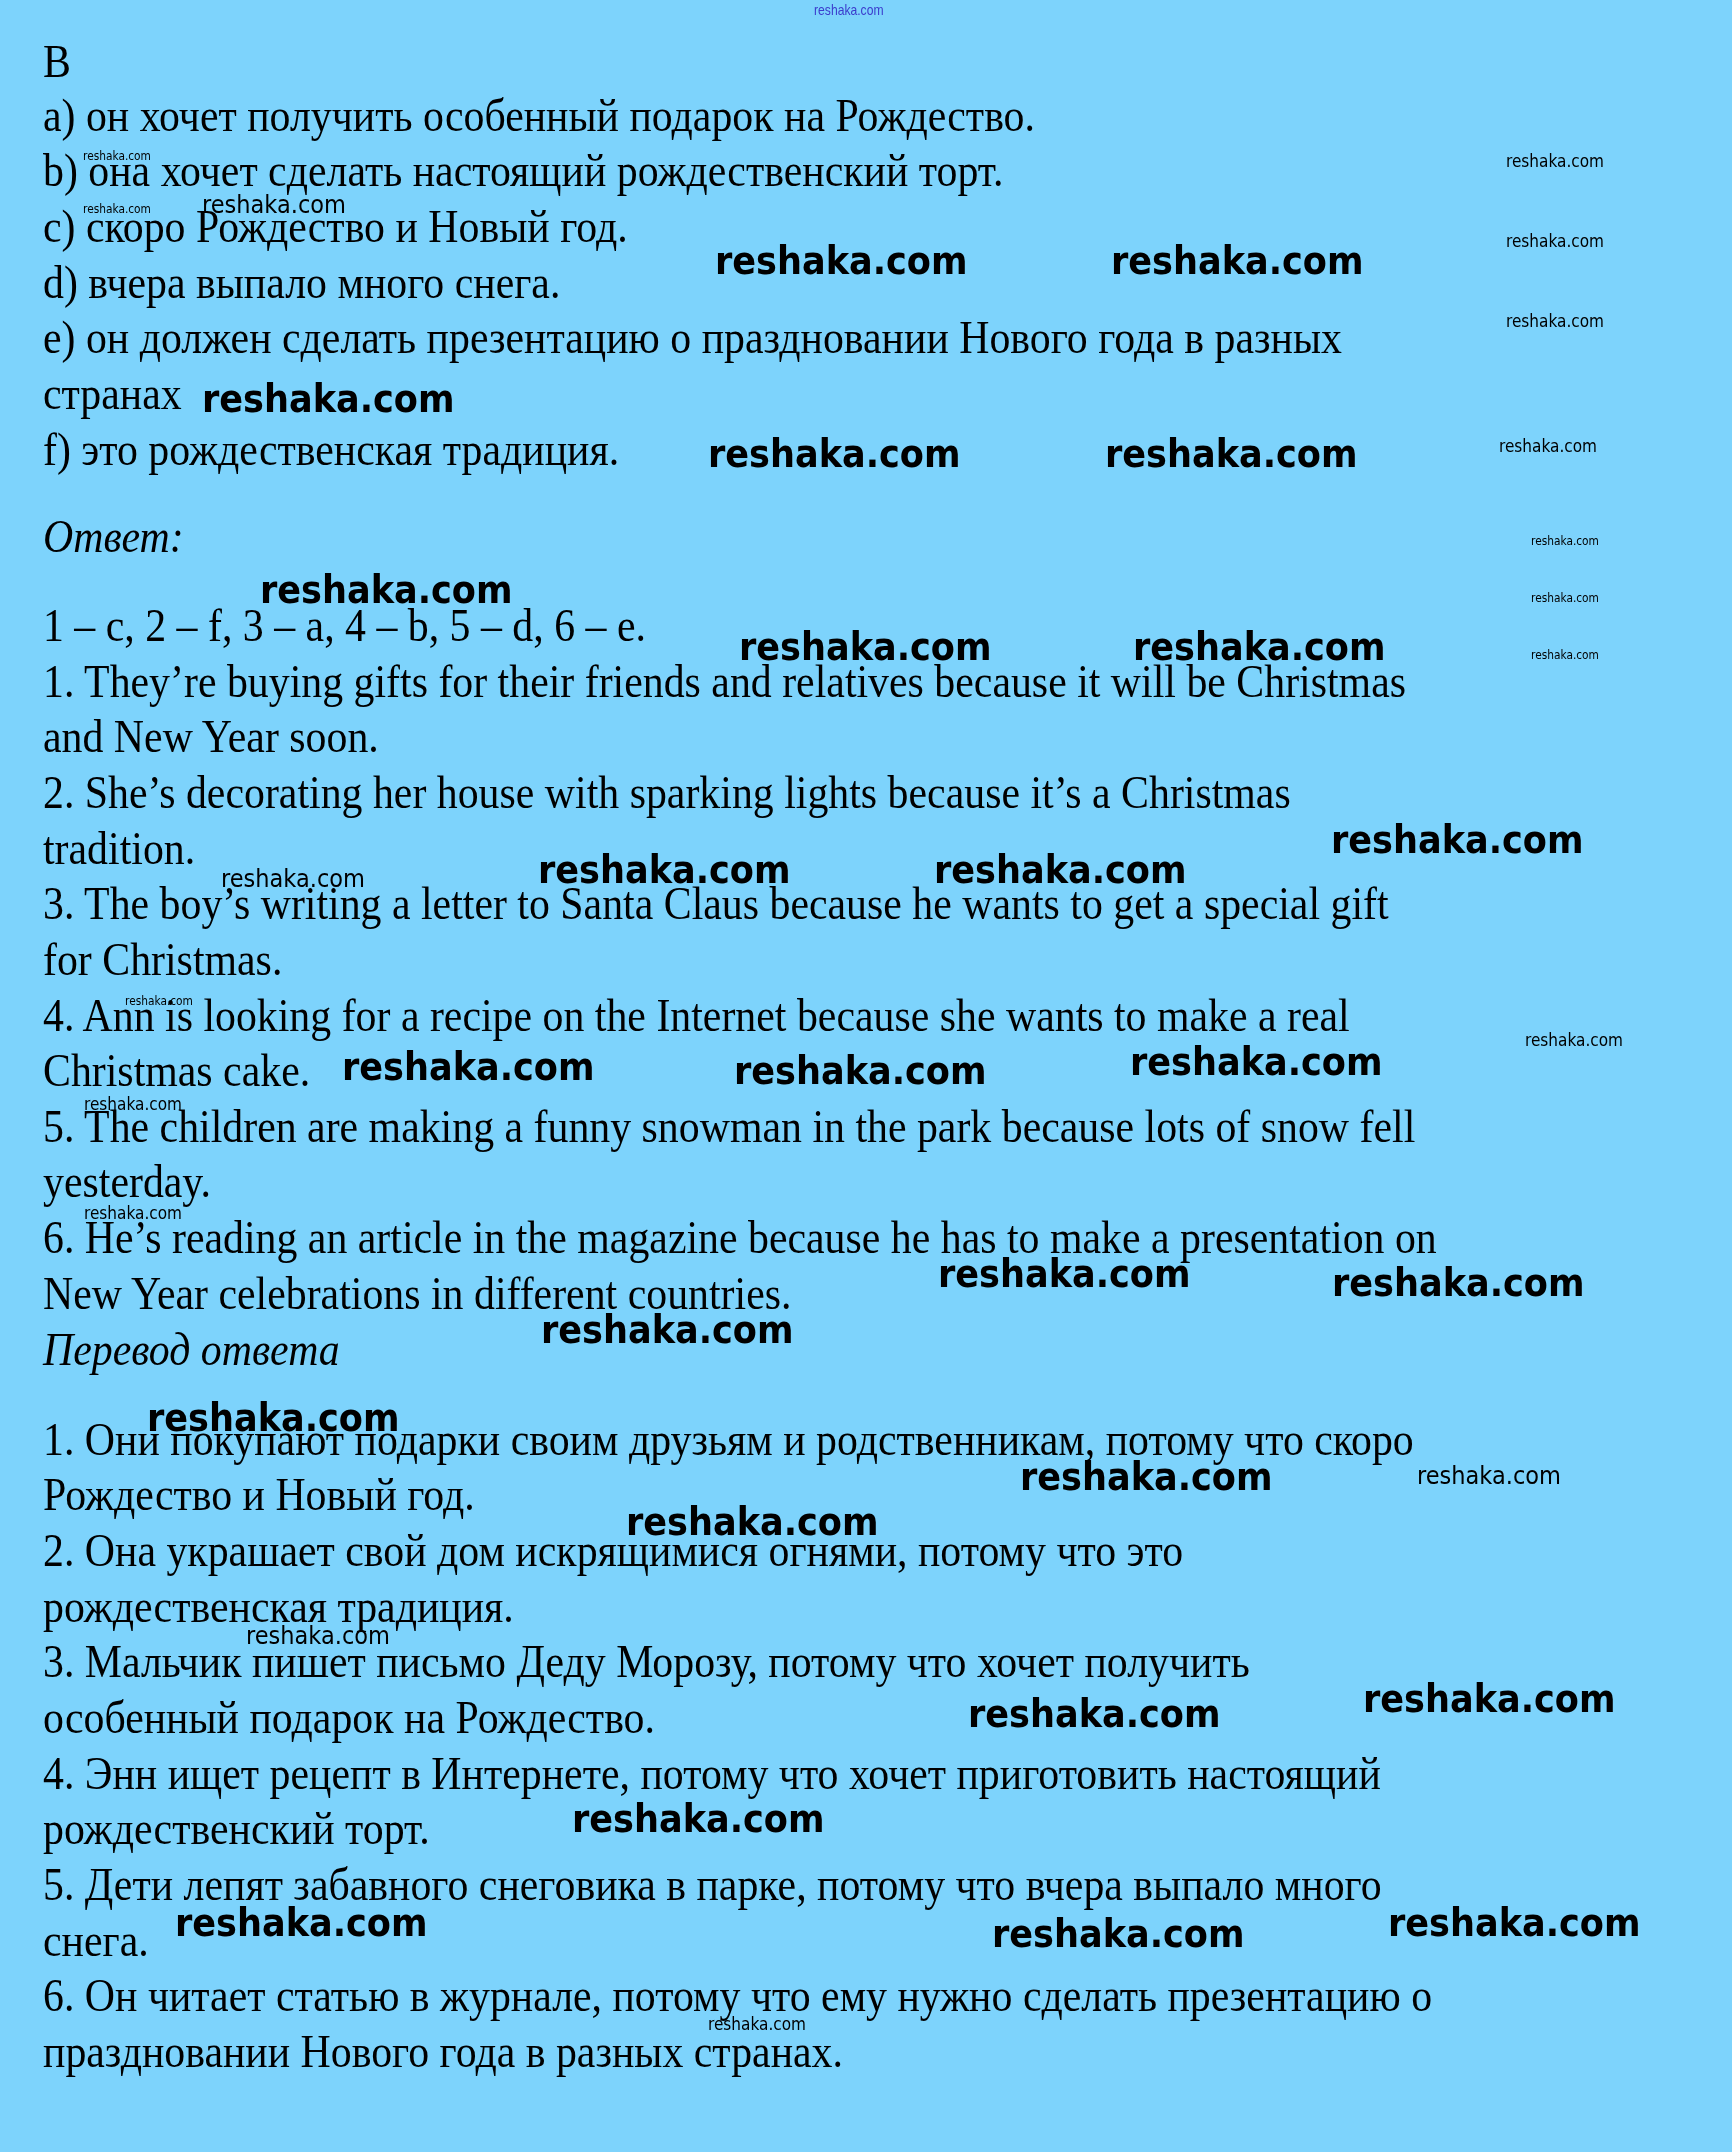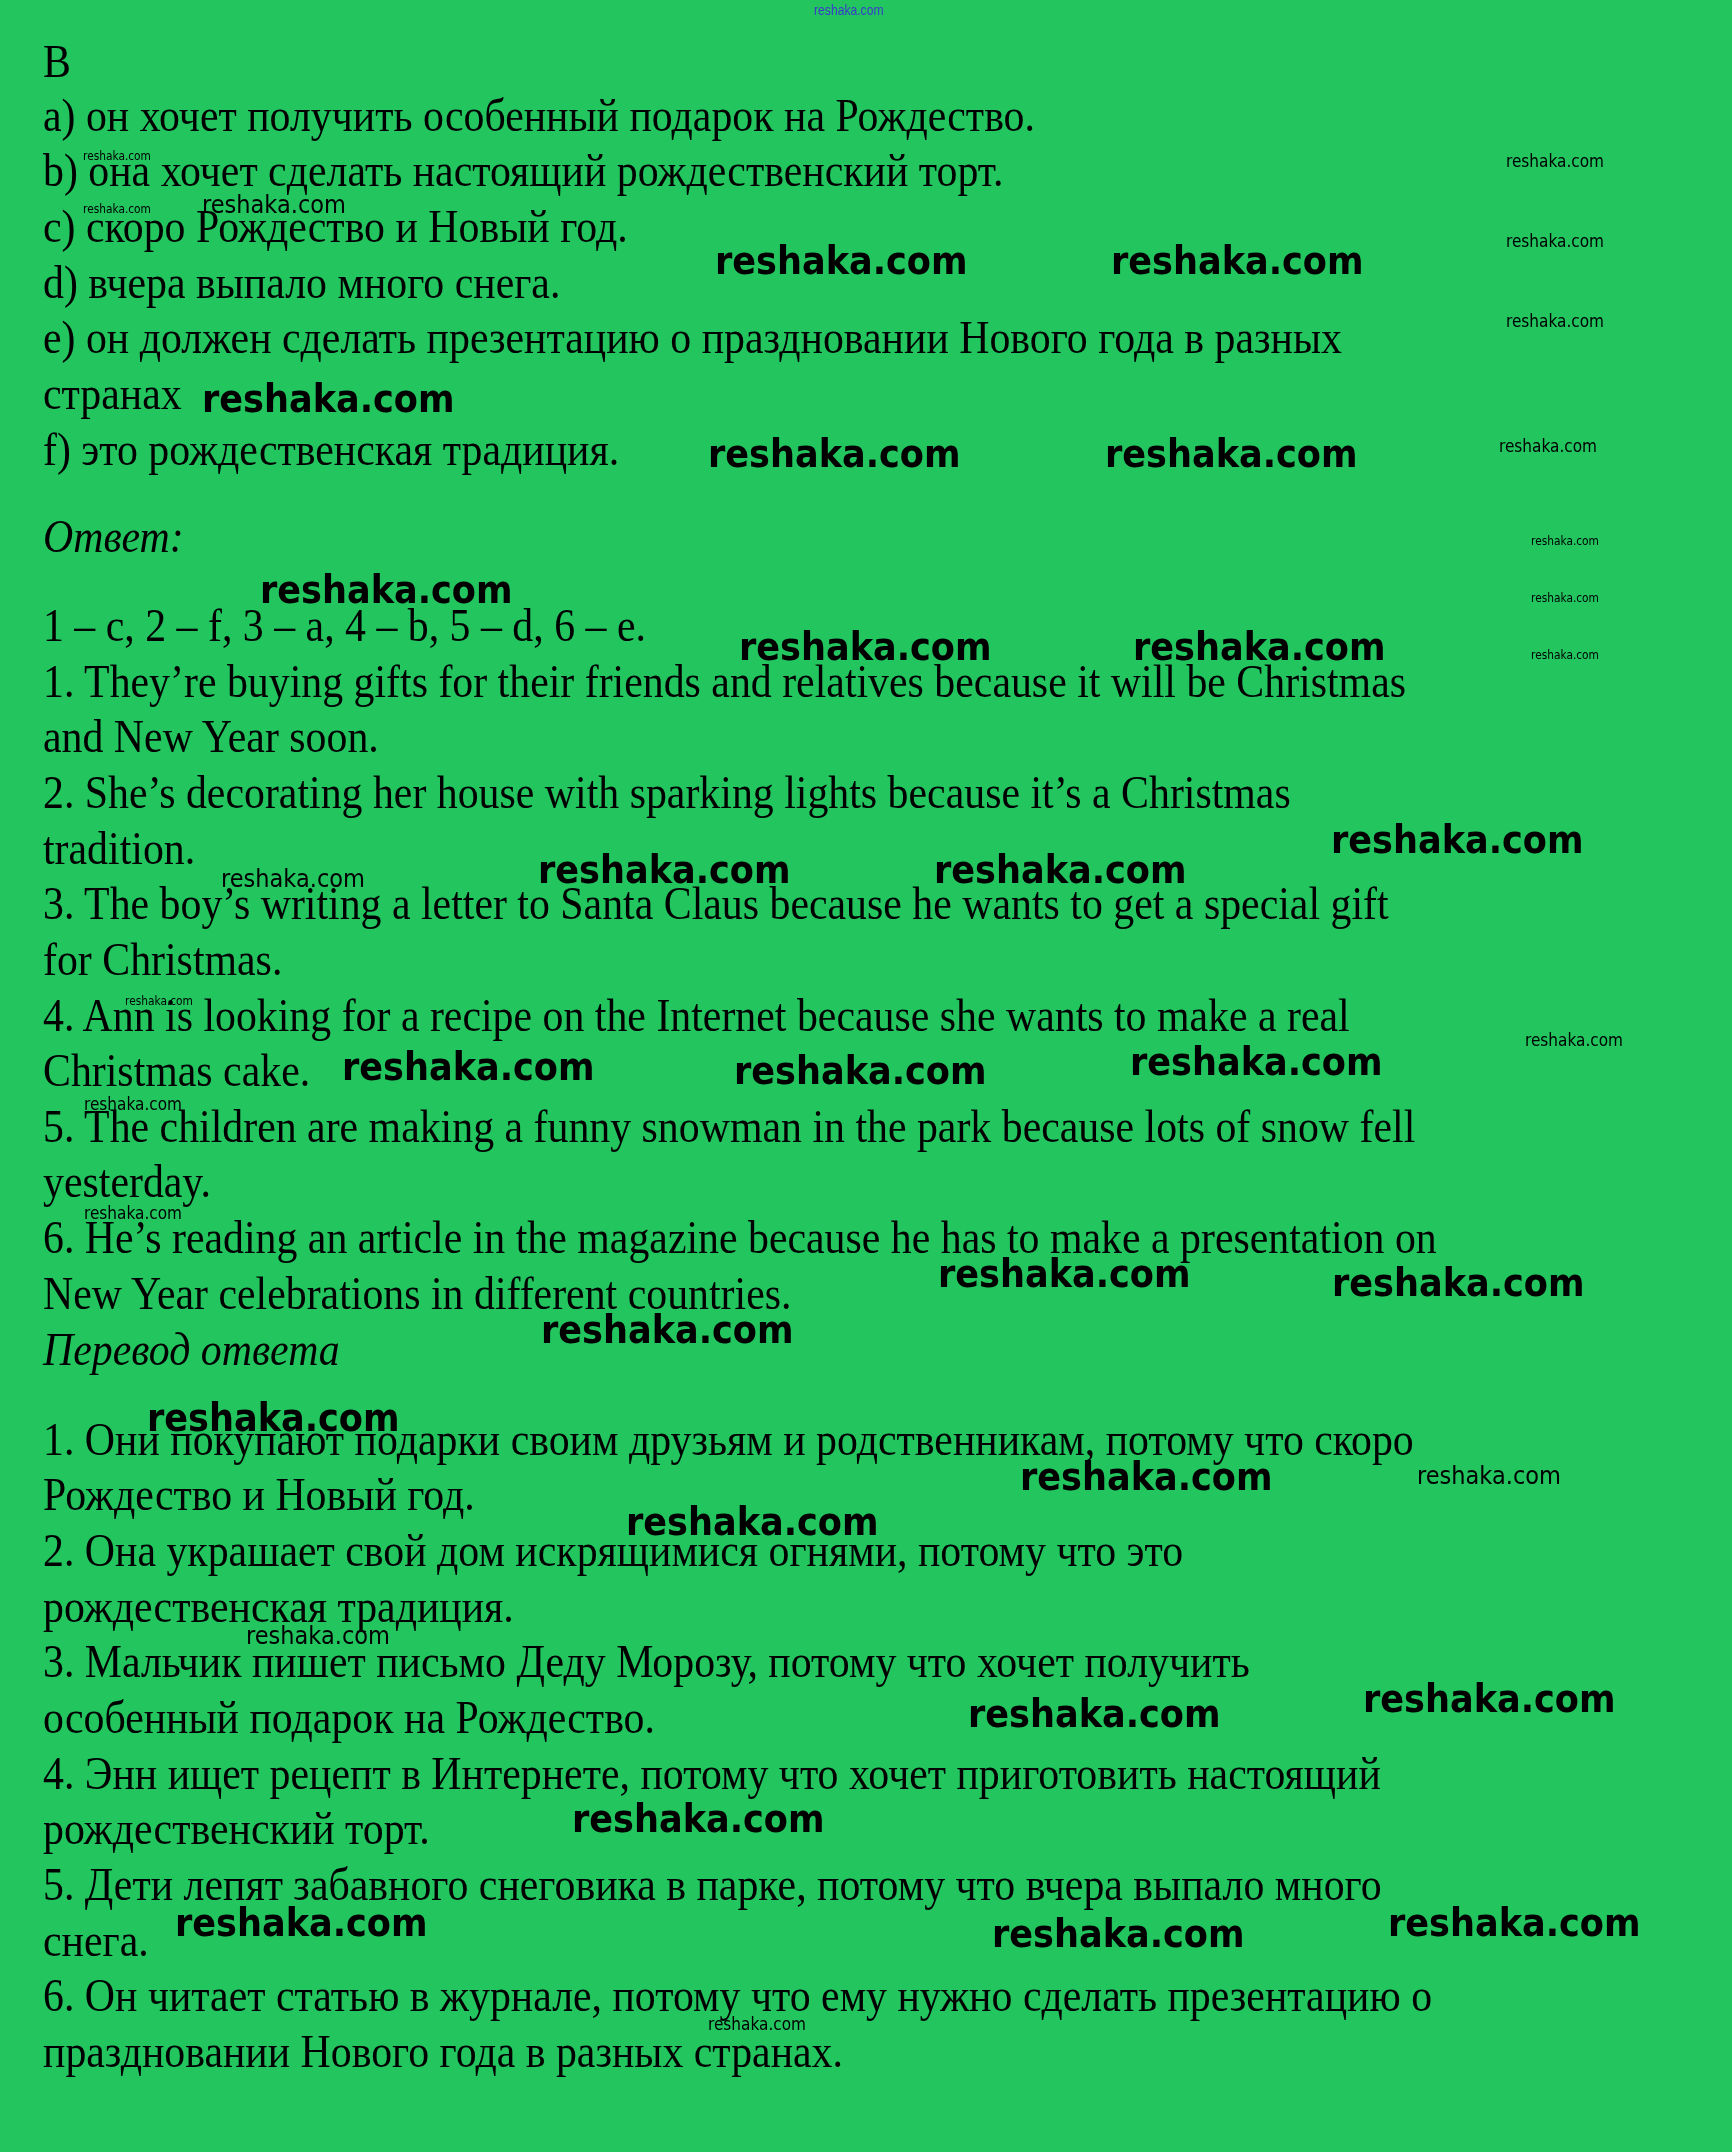--- a/index.html
+++ b/index.html
@@ -1,17 +1,17 @@
 <!DOCTYPE html>
 <html style="font-size:13.5px"><head>
 <meta charset="utf-8">
 <style>
   html, body { margin: 0; padding: 0; background: #ffffff; }
   body { width: 1732px; height: 2153px; position: relative; overflow: hidden; }
-  .page { position: absolute; left: 0; top: 0; width: 1732px; height: 2153px; background: #22c55e; }
+  .page { position: absolute; left: 0; top: 0; width: 1732px; height: 2153px; background: #7dd3fc; }
   .line {
     position: absolute; left: 43px; white-space: nowrap;
     font-family: "Liberation Serif", "DejaVu Serif", serif;
     font-size: 47px; line-height: 54px; color: #000;
     transform: scaleX(0.89); transform-origin: left top;
   }
   .line.italic { font-style: italic; }
   .wm {
     position: absolute; white-space: nowrap;
     font-family: "DejaVu Sans", "Liberation Sans", sans-serif;

